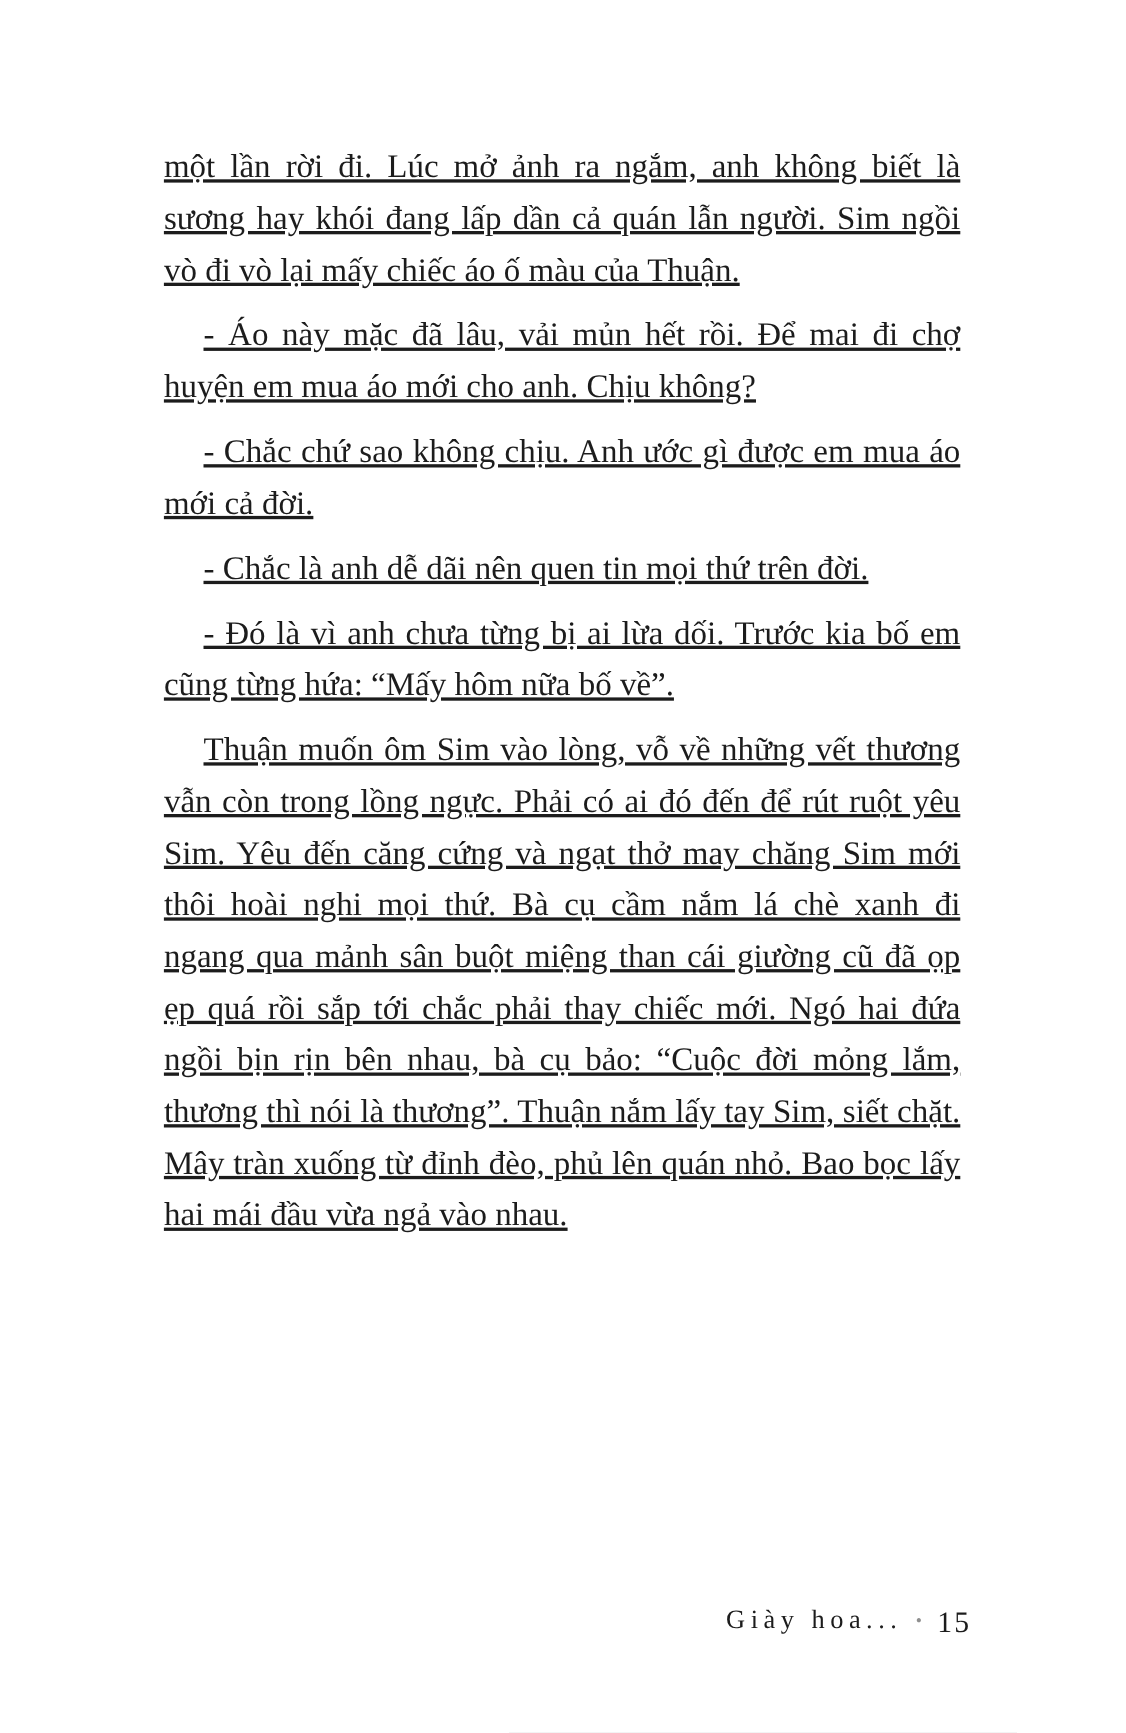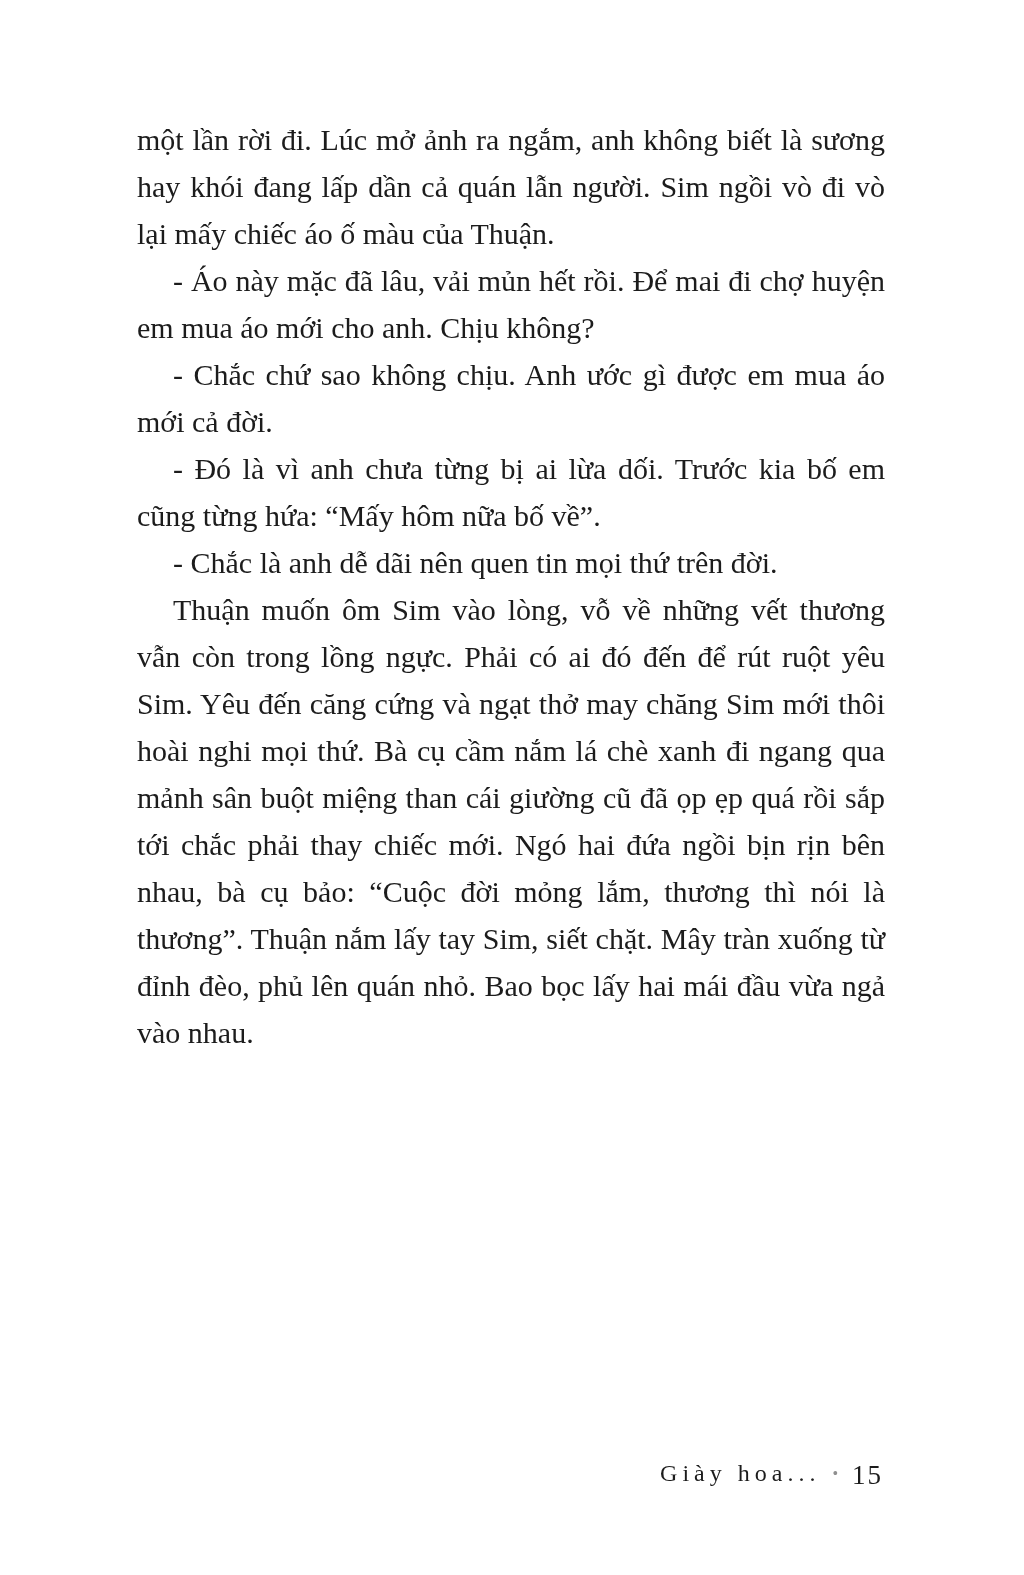--- a/index.html
+++ b/index.html
@@ -25,22 +25,23 @@
   .text-block {
     position: absolute;
     left: 137px;
     top: 116px;
     width: 748px;
     font-size: 30px;
     line-height: 47px;
     text-align: justify;
   }
   .para {
-    margin: 0;
+    margin: 12px;
     padding: 0;
+    text-decoration: underline;
   }
   .para.indent {
     text-indent: 36px;
   }
   .page-footer {
     position: absolute;
     top: 1460px;
     right: 141px;
     display: flex;
     align-items: flex-start;
@@ -65,22 +66,22 @@
 </head>
 <body>
 
 <div class="page">
 
   <main class="text-block">
 
   <p class="para">một lần rời đi. Lúc mở ảnh ra ngắm, anh không biết là sương hay khói đang lấp dần cả quán lẫn người. Sim ngồi vò đi vò lại mấy chiếc áo ố màu của Thuận.</p>
       <p class="para indent">- Áo này mặc đã lâu, vải mủn hết rồi. Để mai đi chợ huyện em mua áo mới cho anh. Chịu không?</p>
       <p class="para indent">- Chắc chứ sao không chịu. Anh ước gì được em mua áo mới cả đời.</p>
+      <p class="para indent">- Chắc là anh dễ dãi nên quen tin mọi thứ trên đời.</p>
       <p class="para indent">- Đó là vì anh chưa từng bị ai lừa dối. Trước kia bố em cũng từng hứa: “Mấy hôm nữa bố về”.</p>
-      <p class="para indent">- Chắc là anh dễ dãi nên quen tin mọi thứ trên đời.</p>
       <p class="para indent">Thuận muốn ôm Sim vào lòng, vỗ về những vết thương vẫn còn trong lồng ngực. Phải có ai đó đến để rút ruột yêu Sim. Yêu đến căng cứng và ngạt thở may chăng Sim mới thôi hoài nghi mọi thứ. Bà cụ cầm nắm lá chè xanh đi ngang qua mảnh sân buột miệng than cái giường cũ đã ọp ẹp quá rồi sắp tới chắc phải thay chiếc mới. Ngó hai đứa ngồi bịn rịn bên nhau, bà cụ bảo: “Cuộc đời mỏng lắm, thương thì nói là thương”. Thuận nắm lấy tay Sim, siết chặt. Mây tràn xuống từ đỉnh đèo, phủ lên quán nhỏ. Bao bọc lấy hai mái đầu vừa ngả vào nhau.</p>
     </main>
 
   <footer class="page-footer">
     <span class="running-title">Giày hoa...</span>
     <span class="footer-dot">•</span>
     <span class="page-number">15</span>
   </footer>
 
 </div>

